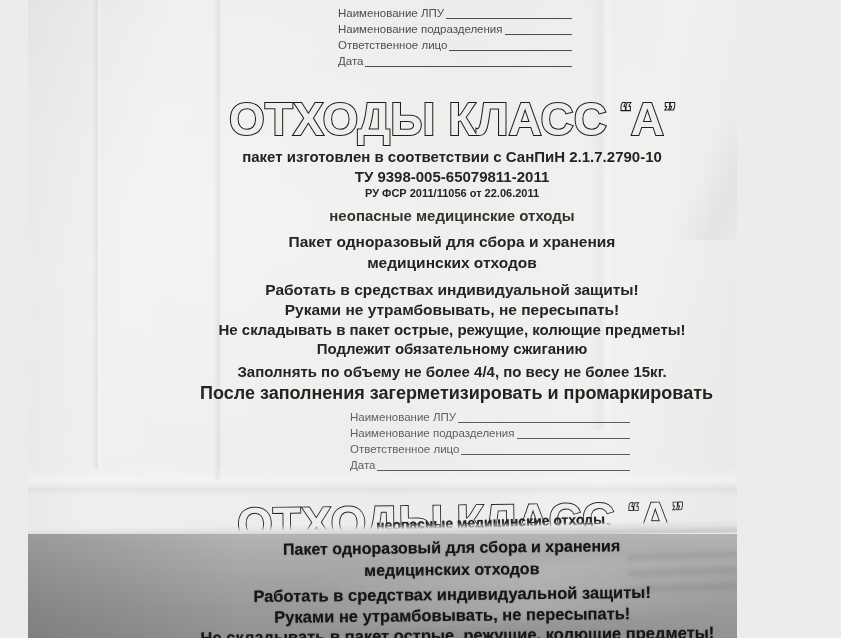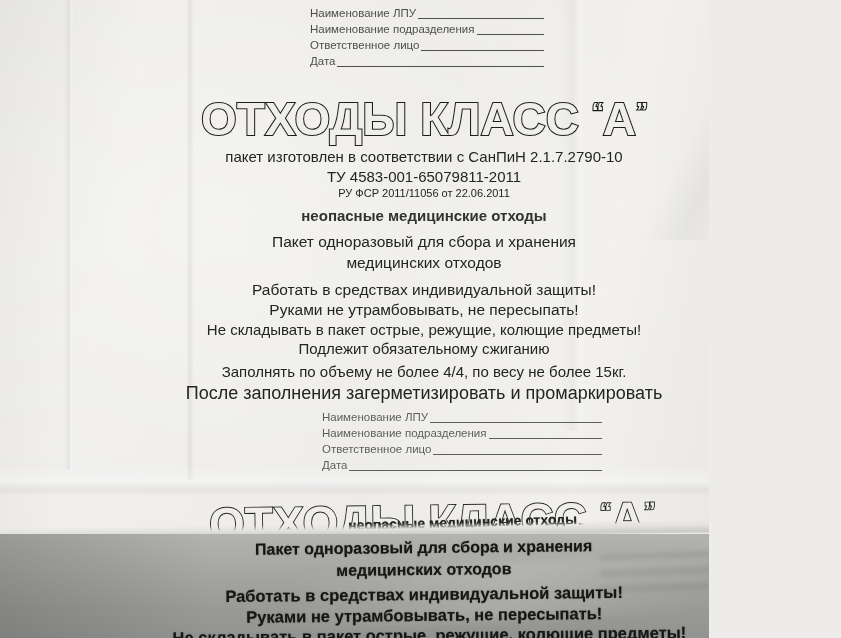--- a/index.html
+++ b/index.html
@@ -4,20 +4,21 @@
 <style>
   * { margin:0; padding:0; box-sizing:border-box; }
   html,body { width:841px; height:638px; overflow:hidden; }
   body { font-family:"Liberation Sans", sans-serif; background:#edecea; }
 
   .photo {
     position:relative; width:709px; height:638px; overflow:hidden;
     background:
       radial-gradient(120% 90% at 30% 35%, rgba(255,255,255,0.35), rgba(255,255,255,0) 60%),
       linear-gradient(100deg, #e3e2e0 0%, #efeeec 18%, #ecebe9 55%, #f1f0ee 80%, #e9e8e6 100%);
+    margin-left: 28px;
   }
   
   .crease { position:absolute; pointer-events:none; }
   .crease.v1 { left:64px; top:0; width:10px; height:470px;
     background:linear-gradient(90deg, rgba(0,0,0,0) 0%, rgba(0,0,0,0.05) 50%, rgba(255,255,255,0.25) 70%, rgba(0,0,0,0) 100%); }
   .crease.v2 { left:186px; top:0; width:8px; height:480px;
     background:linear-gradient(90deg, rgba(0,0,0,0) 0%, rgba(0,0,0,0.06) 50%, rgba(0,0,0,0) 100%); }
   .crease.v3 { left:560px; top:0; width:26px; height:430px;
     background:linear-gradient(90deg, rgba(0,0,0,0) 0%, rgba(0,0,0,0.03) 50%, rgba(255,255,255,0.2) 75%, rgba(0,0,0,0) 100%); }
   .crease.d1 { left:600px; top:40px; width:240px; height:200px;
@@ -28,21 +29,21 @@
   
   .form-block { position:absolute; }
   .form-row { display:flex; align-items:flex-end; height:16px; }
   .form-row .lbl { white-space:nowrap; }
   .form-row .fline { flex:1 1 auto; border-bottom:1px solid currentColor; margin-left:2px; height:12px; }
   .form-top { left:310px; top:3px; width:234px; color:#4e4e4c; font-size:11.5px; }
   .form-bottom { left:322px; top:407px; width:280px; color:#5e5e5c; font-size:11.5px; }
 
   
   .print-col { position:absolute; left:172px; top:0; width:504px; height:638px; text-align:center; }
-  .pline { position:absolute; left:0; width:100%; font-weight:normal; color:#242422; white-space:nowrap; }
+  .pline { position:absolute; left:0; width:100%; font-weight:bold; color:#242422; white-space:nowrap; }
 
   .bag-title {
     position:absolute; left:0; width:100%; text-align:center; white-space:nowrap;
     font-size:46px; font-weight:bold; letter-spacing:0px;
     color:#efeeec; -webkit-text-stroke:2.1px #1d1d1b; paint-order:stroke fill;
   }
   .bag-title .q { font-size:0.52em; position:relative; top:-0.62em; letter-spacing:-1px; }
 
   .t-compliance { top:148px; font-size:15px; }
   .t-tu        { top:168px; font-size:15px; }
@@ -128,21 +129,21 @@
       <span class="fline"></span>
     </div>
   </div>
 
   <div class="print-col">
     <div class="bag-title" style="top:92px;">
       <span>ОТХОДЫ КЛАСС</span>
       <span class="q">“</span><span>А</span><span class="q">”</span>
     </div>
     <div class="pline t-compliance">пакет изготовлен в соответствии с СанПиН 2.1.7.2790-10</div>
-    <div class="pline t-tu">ТУ 4583-001-65079811-2011</div>
+    <div class="pline t-tu">ТУ 9398-005-65079811-2011</div>
     <div class="pline t-ru">РУ ФСР 2011/11056 от 22.06.2011</div>
     <div class="pline t-class">неопасные медицинские отходы</div>
     <div class="pline t-purp1">Пакет одноразовый для сбора и хранения</div>
     <div class="pline t-purp2">медицинских отходов</div>
     <div class="pline t-warn0">Работать в средствах индивидуальной защиты!</div>
     <div class="pline t-warn1">Руками не утрамбовывать, не пересыпать!</div>
     <div class="pline t-warn2">Не складывать в пакет острые, режущие, колющие предметы!</div>
     <div class="pline t-warn3">Подлежит обязательному сжиганию</div>
     <div class="pline t-fill1">Заполнять по объему не более 4/4, по весу не более 15кг.</div>
     <div class="pline t-fill2">После заполнения загерметизировать и промаркировать</div>

